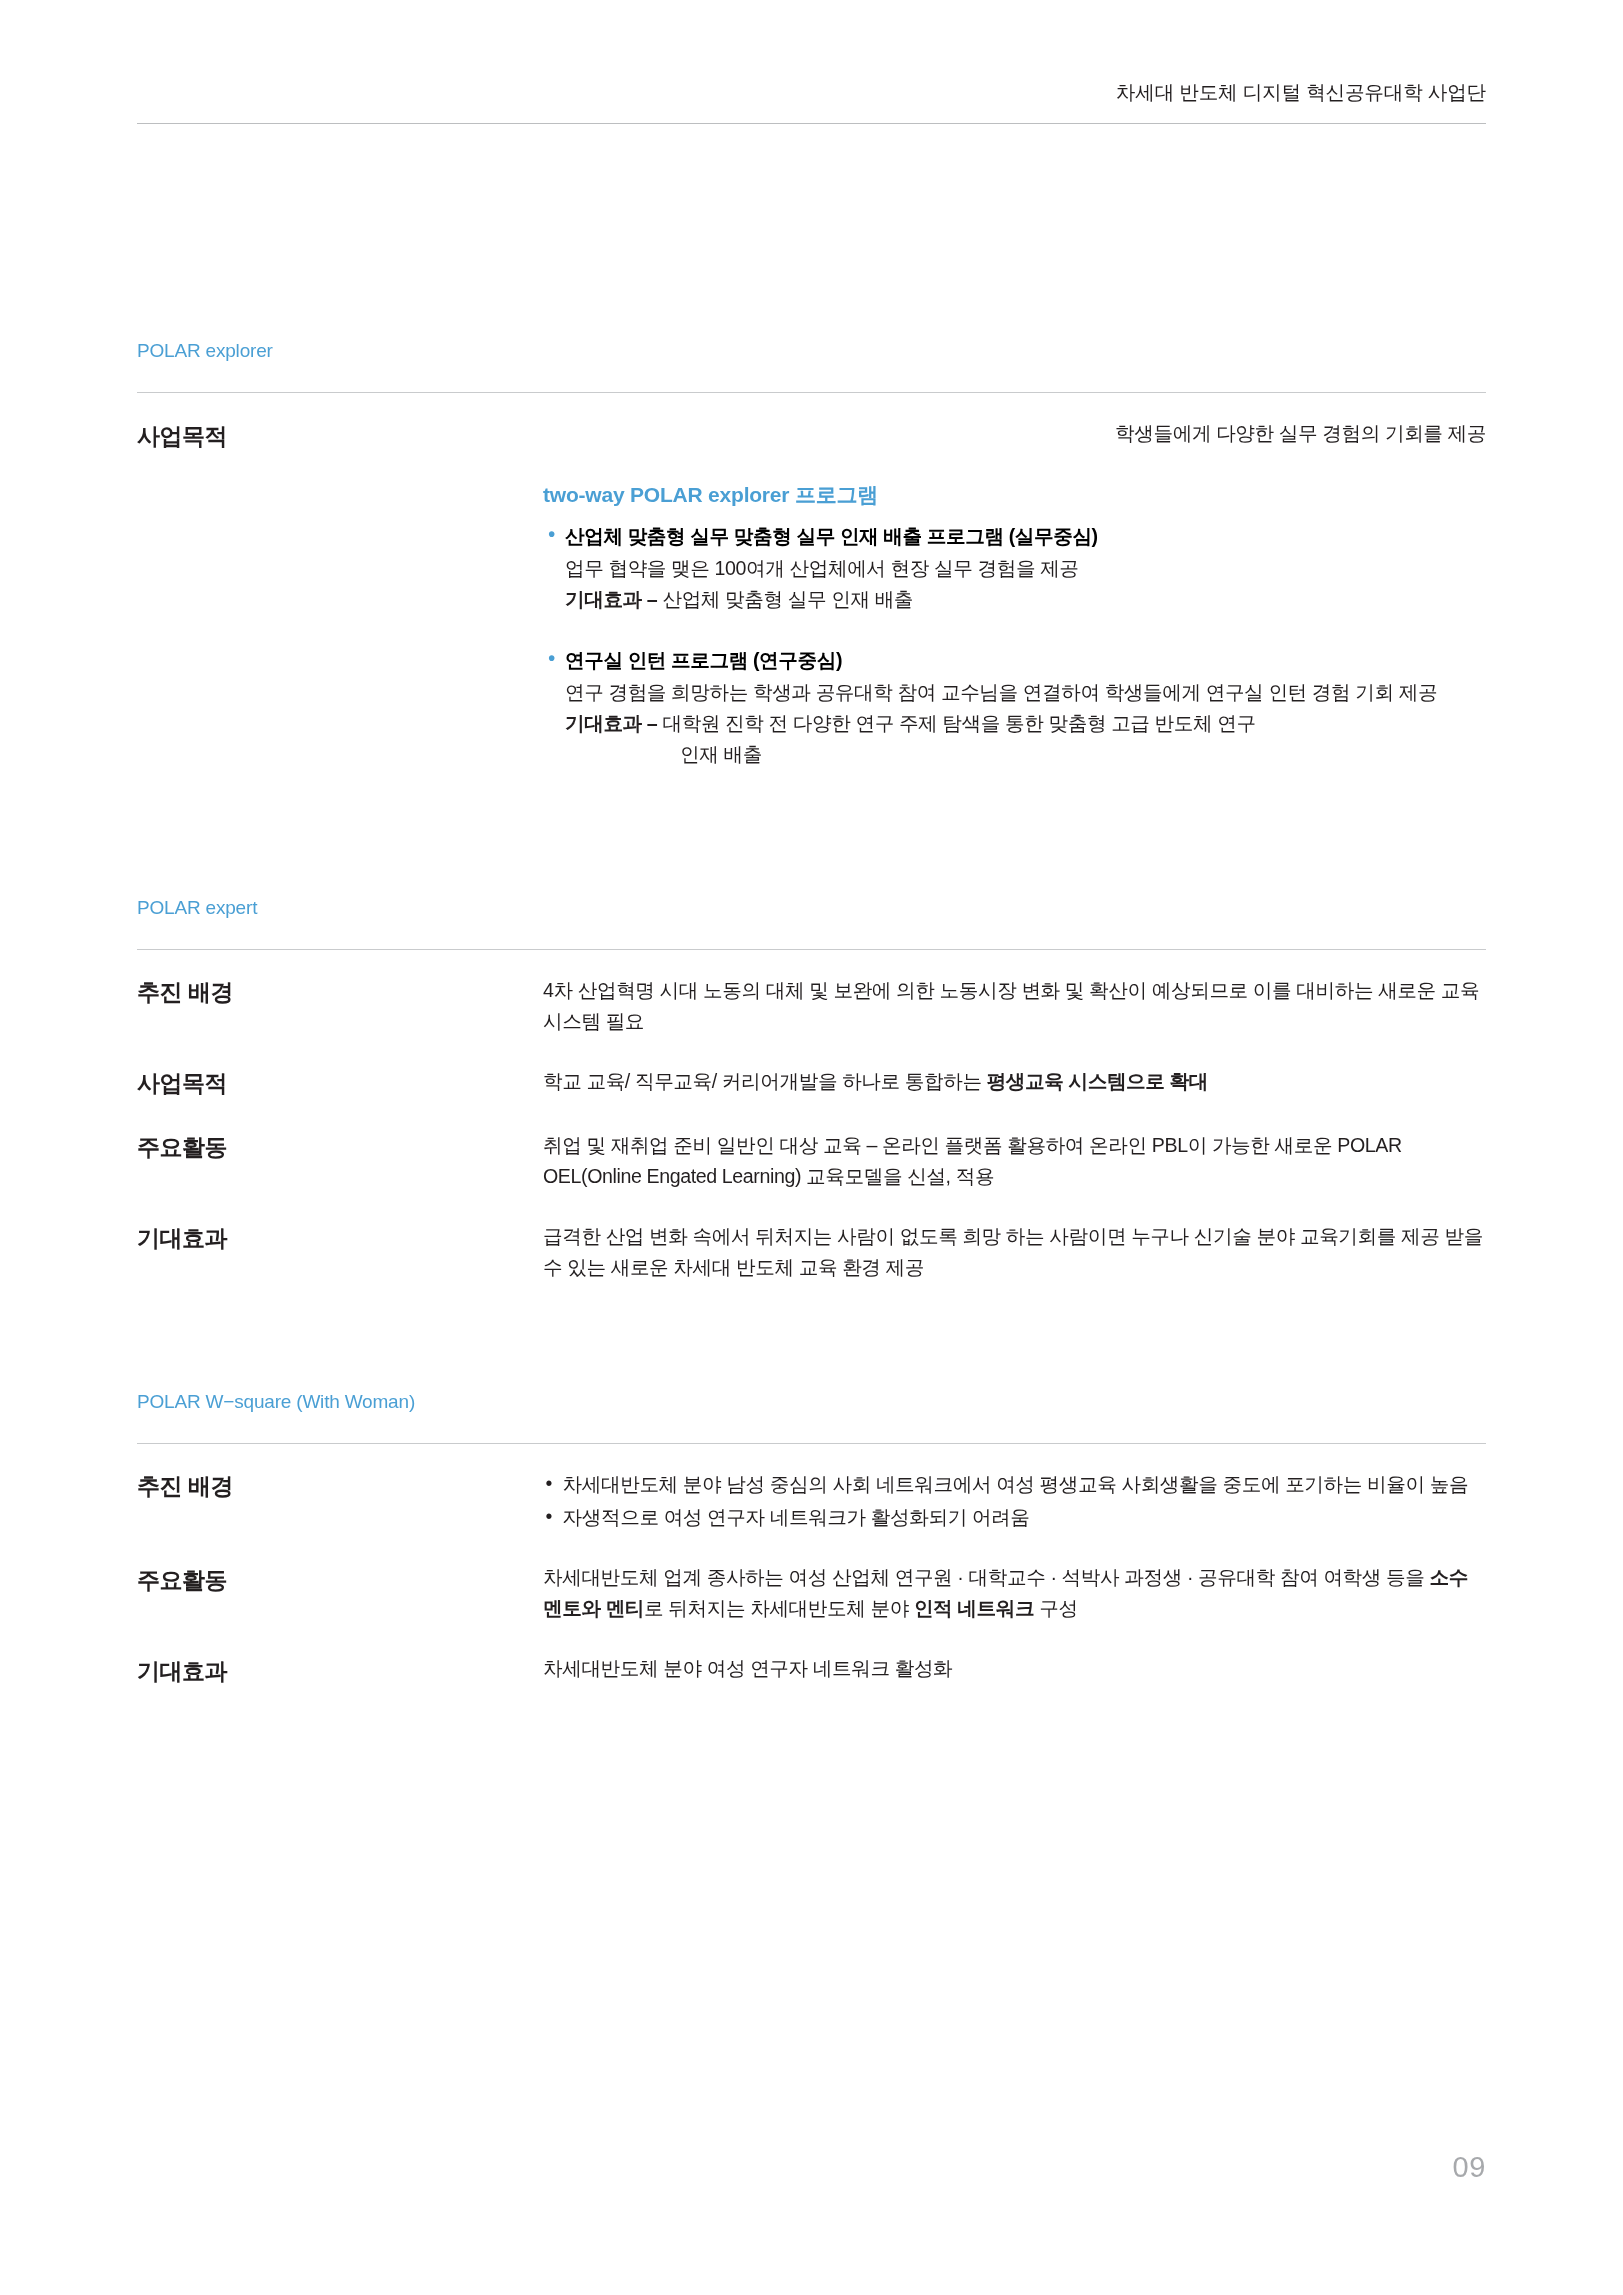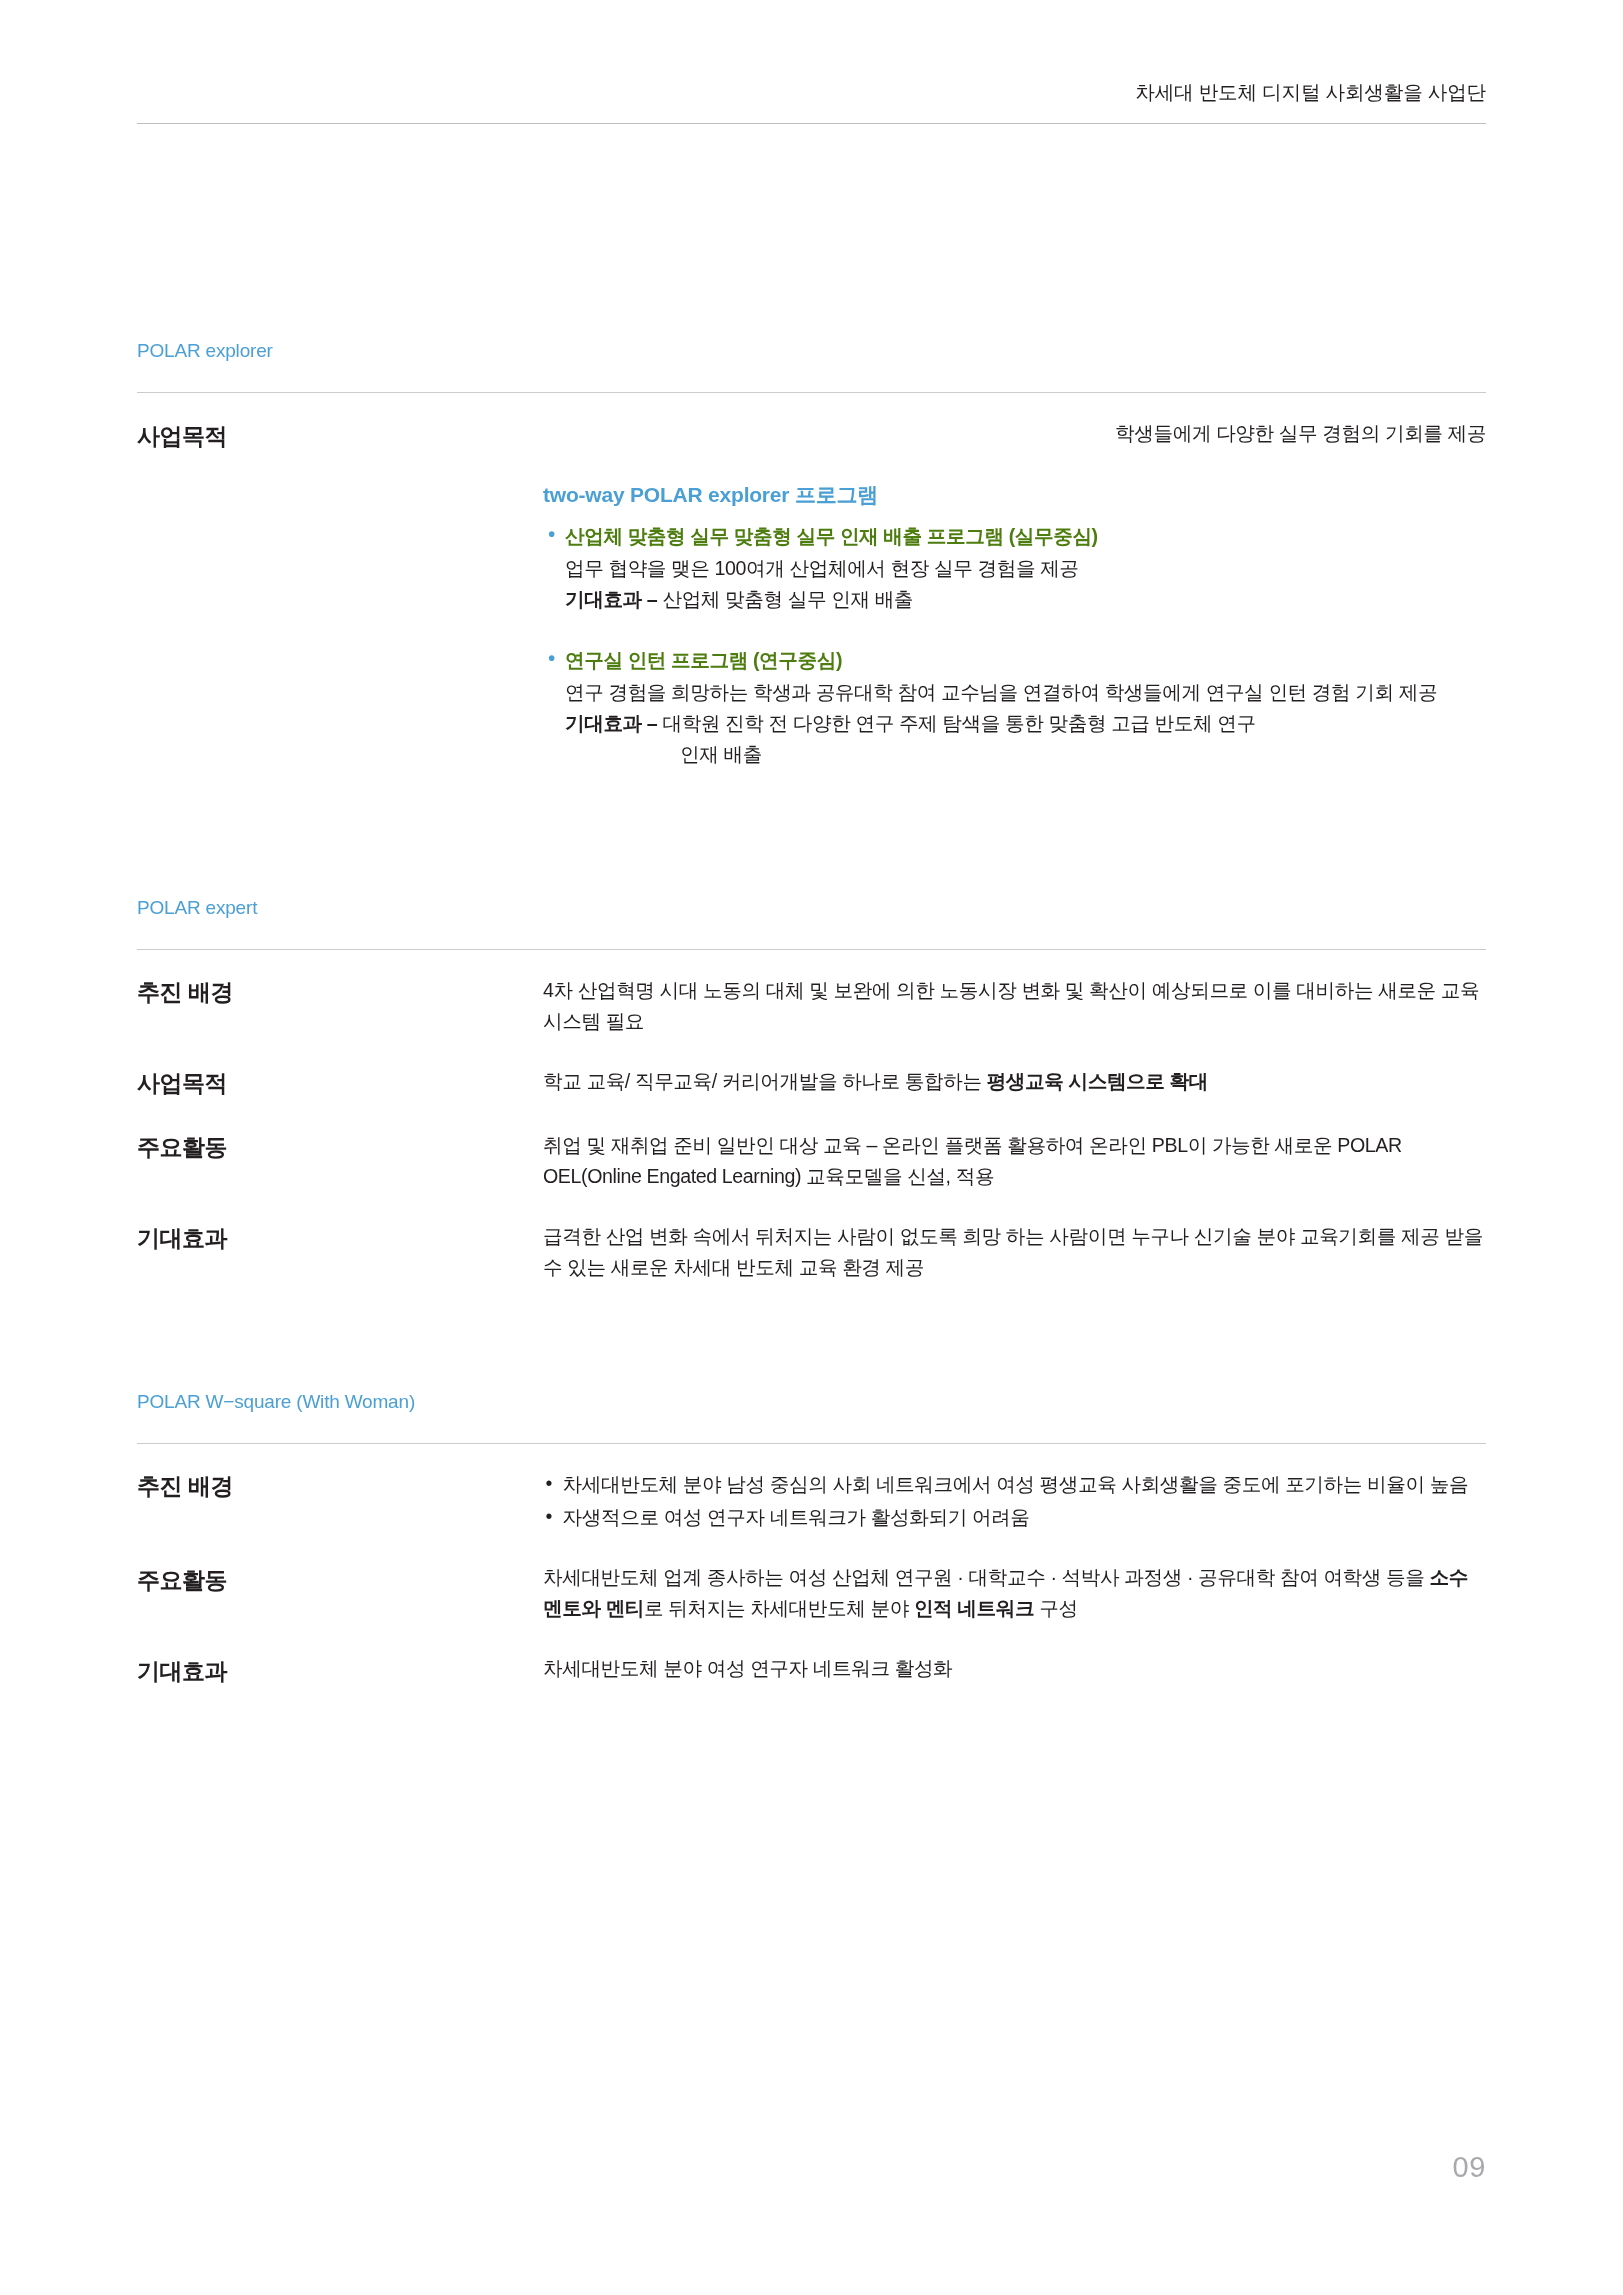--- a/index.html
+++ b/index.html
@@ -106,21 +106,21 @@
     margin-bottom: 9.2px;
     letter-spacing: -0.01em;
   }
   .bullet-block {
     margin-bottom: 30px;
   }
   .bullet-block:last-child {
     margin-bottom: 0;
   }
   .bullet-head {
-    color: #4d7c0f;
+    color: #000000;
     font-weight: bold;
     position: relative;
     padding-left: 22px;
     margin-bottom: 1.3px;
   }
   .bullet-head:before {
     content: "•";
     position: absolute;
     left: 5.2px;
     top: -1.3px;
@@ -170,21 +170,21 @@
     color: #a7a9ac;
     letter-spacing: 0.02em;
   }
 </style>
 </head>
 <body>
 
 <div class="page">
 
   <div class="doc-header">
-    <span class="header-text">차세대 반도체 디지털 사회생활을 사업단</span>
+    <span class="header-text">차세대 반도체 디지털 혁신공유대학 사업단</span>
   </div>
   <div class="header-rule"></div>
 
   <div class="content">
 
     <div class="section">
       <div class="section-title">POLAR explorer</div>
       <div class="section-rule"></div>
 
       <div class="row">

